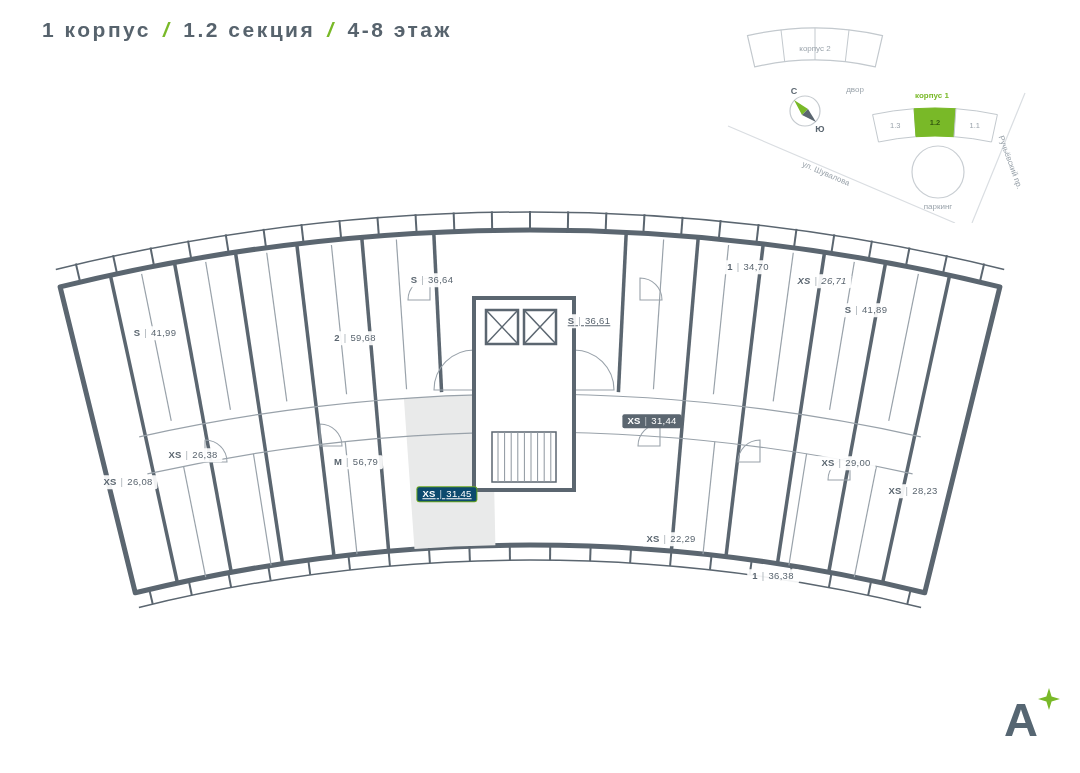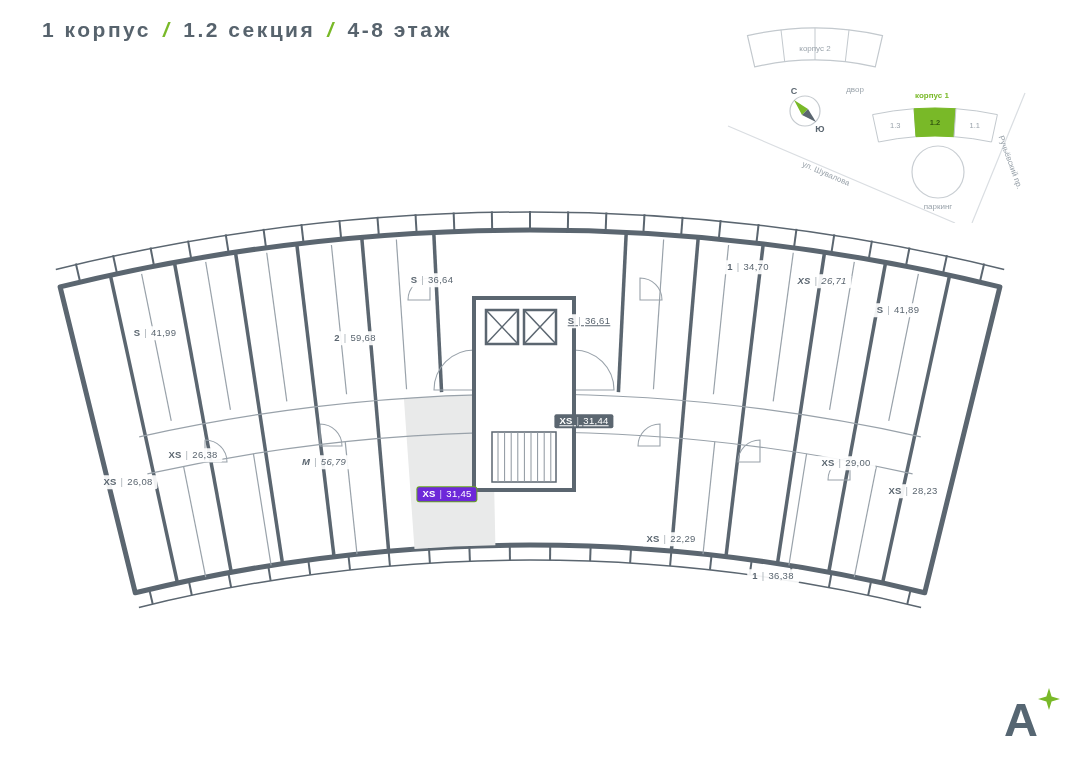--- a/index.html
+++ b/index.html
@@ -23,21 +23,21 @@
   .fan{stroke:#99a2aa;stroke-width:1.1;fill:none;}
   
   .apt{
     position:absolute;transform:translate(-50%,-50%);
     font-size:9.5px;letter-spacing:.3px;color:#5b6670;
     background:rgba(255,255,255,.92);padding:2px 5px;border-radius:2px;
     white-space:nowrap;cursor:pointer;line-height:1;
   }
   .apt .t{font-weight:700;}
   .apt .s{color:#aab2b8;margin:0 1px;}
-  .apt.selected{background:#6d28d9;color:#fff;box-shadow:0 0 0 1px #6aa722;}
+  .apt.selected{background:#0c4a6e;color:#fff;box-shadow:0 0 0 1px #6aa722;text-decoration:underline;}
   .apt.selected .s{color:rgba(255,255,255,.75);}
   .apt.dark{background:#5b6670;color:#fff;}
   .apt.dark .s{color:rgba(255,255,255,.6);}
   
   .minimap{position:absolute;left:720px;top:8px;}
   .mm-band{fill:#fff;stroke:#c3c9ce;stroke-width:1.2;}
   .mm-sec{fill:#fff;stroke:#c3c9ce;stroke-width:1;cursor:pointer;}
   .mm-sec.active{fill:#79b928;stroke:#79b928;}
   .mm-div{stroke:#c3c9ce;stroke-width:1;}
   .mm-txt{fill:#9aa3ab;font-size:8px;}
@@ -184,29 +184,29 @@
           <line x1="550.8000000000002" y1="432" x2="550.8000000000002" y2="482" class="thin2"></line>
         </g>
     </g>
   </svg>
 
   <div id="apartments">
       <div class="apt plain" style="left: 155px; top: 333px;"><span class="t">S</span><span class="s"> | </span><span class="ar">41,99</span></div>
       <div class="apt plain" style="left: 128px; top: 482px;"><span class="t">XS</span><span class="s"> | </span><span class="ar">26,08</span></div>
       <div class="apt plain" style="left: 193px; top: 455px;"><span class="t">XS</span><span class="s"> | </span><span class="ar">26,38</span></div>
       <div class="apt plain" style="left: 355px; top: 318px; margin-top: 20px;"><span class="t">2</span><span class="s"> | </span><span class="ar">59,68</span></div>
-      <div class="apt plain" style="left: 324px; top: 462px; font-style: italic;"><span class="t">M</span><span class="s"> | </span><span class="ar">56,79</span></div>
+      <div class="apt plain" style="left: 356px; top: 462px;"><span class="t">M</span><span class="s"> | </span><span class="ar">56,79</span></div>
       <div class="apt plain" style="left: 432px; top: 280px; text-align: right;"><span class="t">S</span><span class="s"> | </span><span class="ar">36,64</span></div>
       <div class="apt selected" style="left: 447px; top: 494px;"><span class="t">XS</span><span class="s"> | </span><span class="ar">31,45</span></div>
       <div class="apt plain" style="left: 589px; top: 321px; text-decoration: underline;"><span class="t">S</span><span class="s"> | </span><span class="ar">36,61</span></div>
-      <div class="apt dark" style="left: 584px; top: 421px; text-decoration: underline;"><span class="t">XS</span><span class="s"> | </span><span class="ar">31,44</span></div>
+      <div class="apt dark" style="left: 652px; top: 421px;"><span class="t">XS</span><span class="s"> | </span><span class="ar">31,44</span></div>
       <div class="apt plain" style="left: 671px; top: 539px; text-align: center;"><span class="t">XS</span><span class="s"> | </span><span class="ar">22,29</span></div>
       <div class="apt plain" style="left: 748px; top: 267px;"><span class="t">1</span><span class="s"> | </span><span class="ar">34,70</span></div>
       <div class="apt plain" style="left: 822px; top: 281px; font-style: italic;"><span class="t">XS</span><span class="s"> | </span><span class="ar">26,71</span></div>
-      <div class="apt plain" style="left: 898px; top: 310px;"><span class="t">S</span><span class="s"> | </span><span class="ar">41,89</span></div>
+      <div class="apt plain" style="left: 866px; top: 310px;"><span class="t">S</span><span class="s"> | </span><span class="ar">41,89</span></div>
       <div class="apt plain" style="left: 846px; top: 463px;"><span class="t">XS</span><span class="s"> | </span><span class="ar">29,00</span></div>
       <div class="apt plain" style="left: 913px; top: 491px;"><span class="t">XS</span><span class="s"> | </span><span class="ar">28,23</span></div>
       <div class="apt plain" style="left: 773px; top: 576px;"><span class="t">1</span><span class="s"> | </span><span class="ar">36,38</span></div>
     </div>
 
   <svg class="minimap" width="340" height="215" viewBox="0 0 340 215">
 
     <line class="mm-street" x1="8" y1="118" x2="235" y2="215"></line>
     <line class="mm-street" x1="305" y1="85" x2="252" y2="215"></line>
 

